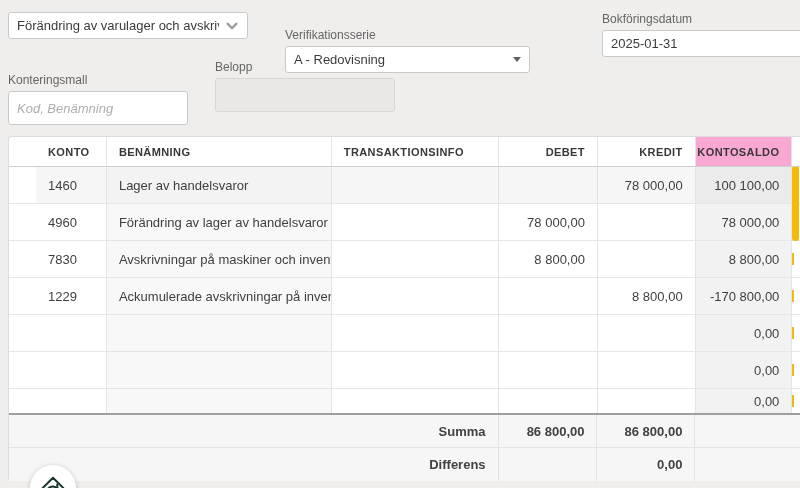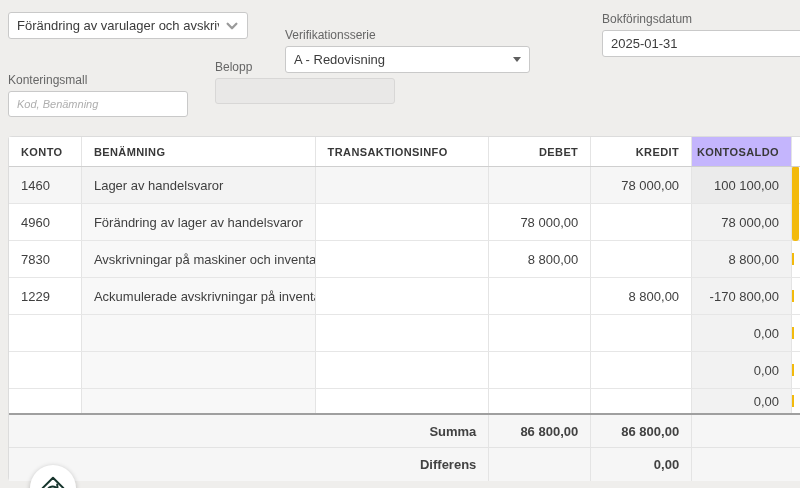--- a/index.html
+++ b/index.html
@@ -22,41 +22,41 @@
     font-size:13px; color:#3b3b3b; cursor:pointer;
   }
   .box .val{ flex:1; white-space:nowrap; overflow:hidden; }
   .chev{ width:14px; height:14px; flex:0 0 auto; margin-left:6px; }
   .caret{
     width:0; height:0; margin-left:6px;
     border-left:4px solid transparent; border-right:4px solid transparent;
     border-top:5px solid #5f5f5f;
   }
   .txt-input{
-    width:180px; height:26px; background:#fff; border:1px solid #c9c9c9; border-radius:3px;
-    padding:0 8px; font-size:11px; font-family:inherit; color:#3b3b3b;
+    width:180px; height:34px; background:#fff; border:1px solid #c9c9c9; border-radius:3px;
+    padding:0 8px; font-size:13px; font-family:inherit; color:#3b3b3b;
   }
   .txt-input::placeholder{ color:#aeaeae; font-style:italic; }
   .txt-input:disabled{ background:#e9e8e7; border-color:#d8d7d6; }
   .f-beskrivning{ left:8px; top:12px; }
   .f-beskrivning .box{ width:240px; }
   .f-verifikationsserie{ left:285px; top:28px; }
   .f-verifikationsserie .box{ width:245px; }
   .f-bokforingsdatum{ left:562px; top:12px;margin-left:40px; }
   .f-bokforingsdatum .box{ width:238px; cursor:text; }
   .f-konteringsmall{ left:8px; top:73px; }
   .f-belopp{ left:215px; top:60px; }
   .cal-icon{ width:14px; height:14px; margin-left:auto; flex:0 0 auto; }
   
   .panel{
     position:absolute; left:8px; top:136px; width:792px; height:345px;
     background:#fff; border:1px solid #dcdcdc; border-right:none;
     border-radius:4px 0 0 4px;
   }
-  .trow{ display:flex; width:100%; }
+  .trow{ display:flex; width:100%;padding-left:27px; }
   .cell{
     border-right:1px solid #e4e4e4;
     padding:0 12px; display:flex; align-items:center;
     font-size:13px; color:#3f3f3f; overflow:hidden; white-space:nowrap;
   }
   .c-konto{ width:73px; }
   .c-ben{ width:234px; background:#f8f8f8; }
   .c-trans{ width:174px; }
   .c-debet{ width:102px; justify-content:flex-end; }
   .c-kredit{ width:101px; justify-content:flex-end; }
@@ -150,21 +150,21 @@
 </div>
 
 <div class="panel">
 
   <div class="thead trow">
     <div class="cell c-konto">KONTO</div>
     <div class="cell c-ben" style="background:#fff">BENÄMNING</div>
     <div class="cell c-trans">TRANSAKTIONSINFO</div>
     <div class="cell c-debet">DEBET</div>
     <div class="cell c-kredit">KREDIT</div>
-    <div class="cell c-saldo" style="background:#c4b5fd">KONTOSALDO</div>
+    <div class="cell c-saldo" style="background:#f9a8d4">KONTOSALDO</div>
     <div class="cell c-gutter"></div>
   </div>
 
   <div class="tbody">
 
     <div class="trow active">
       <div class="cell c-konto">1460</div>
       <div class="cell c-ben">Lager av handelsvaror</div>
       <div class="cell c-trans"></div>
       <div class="cell c-debet"></div>

